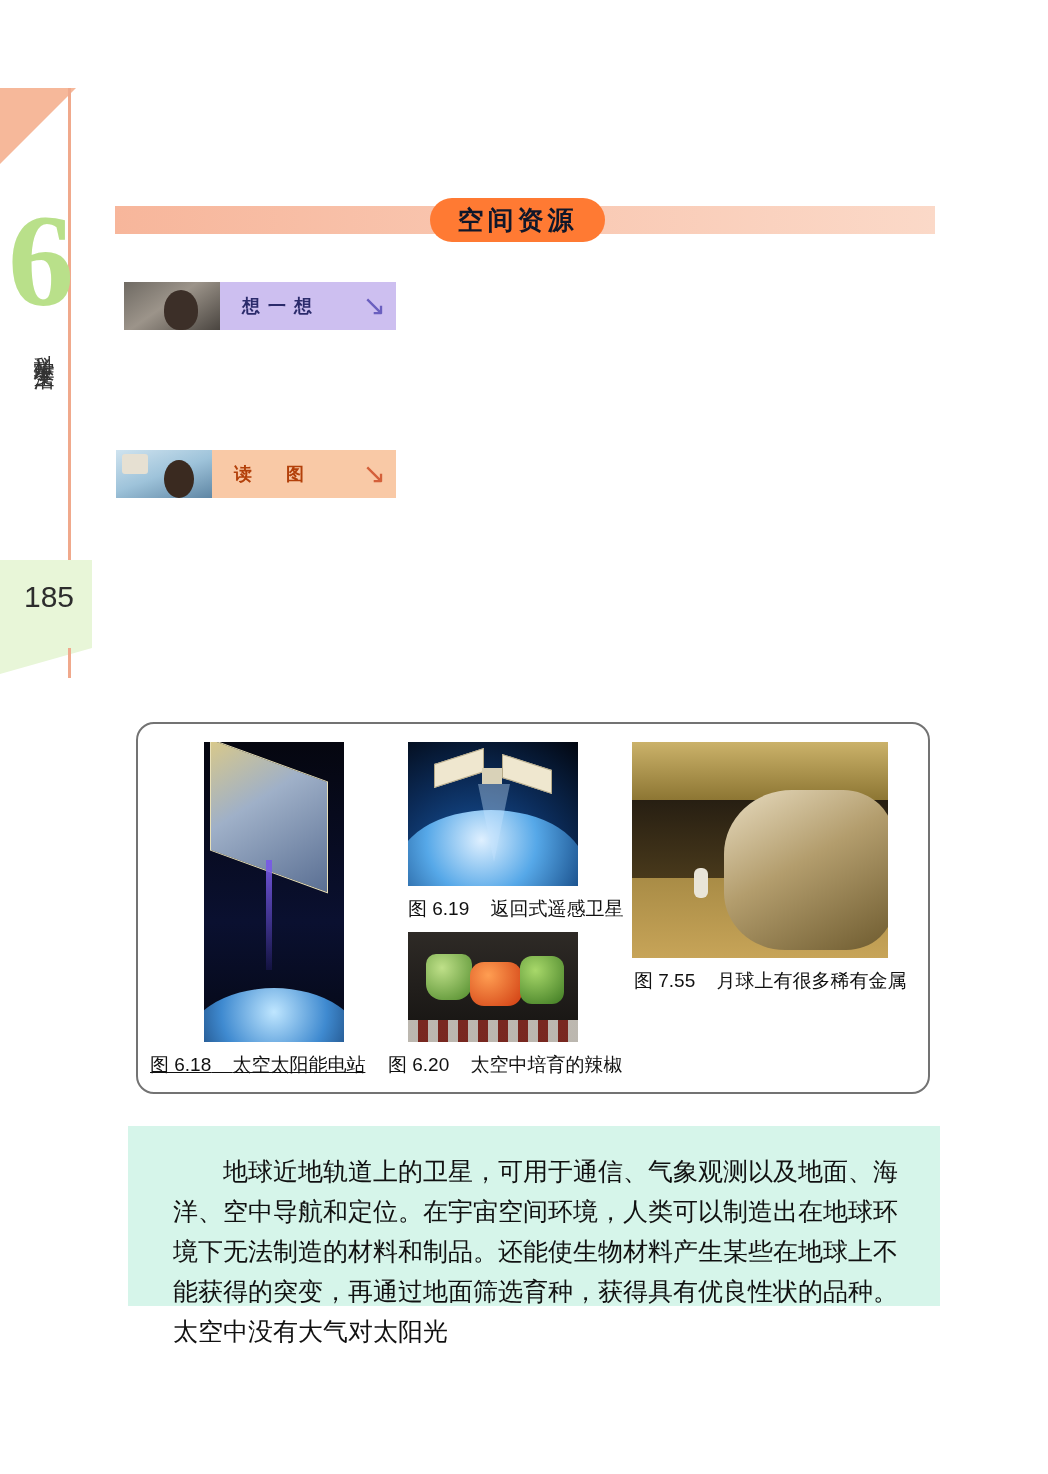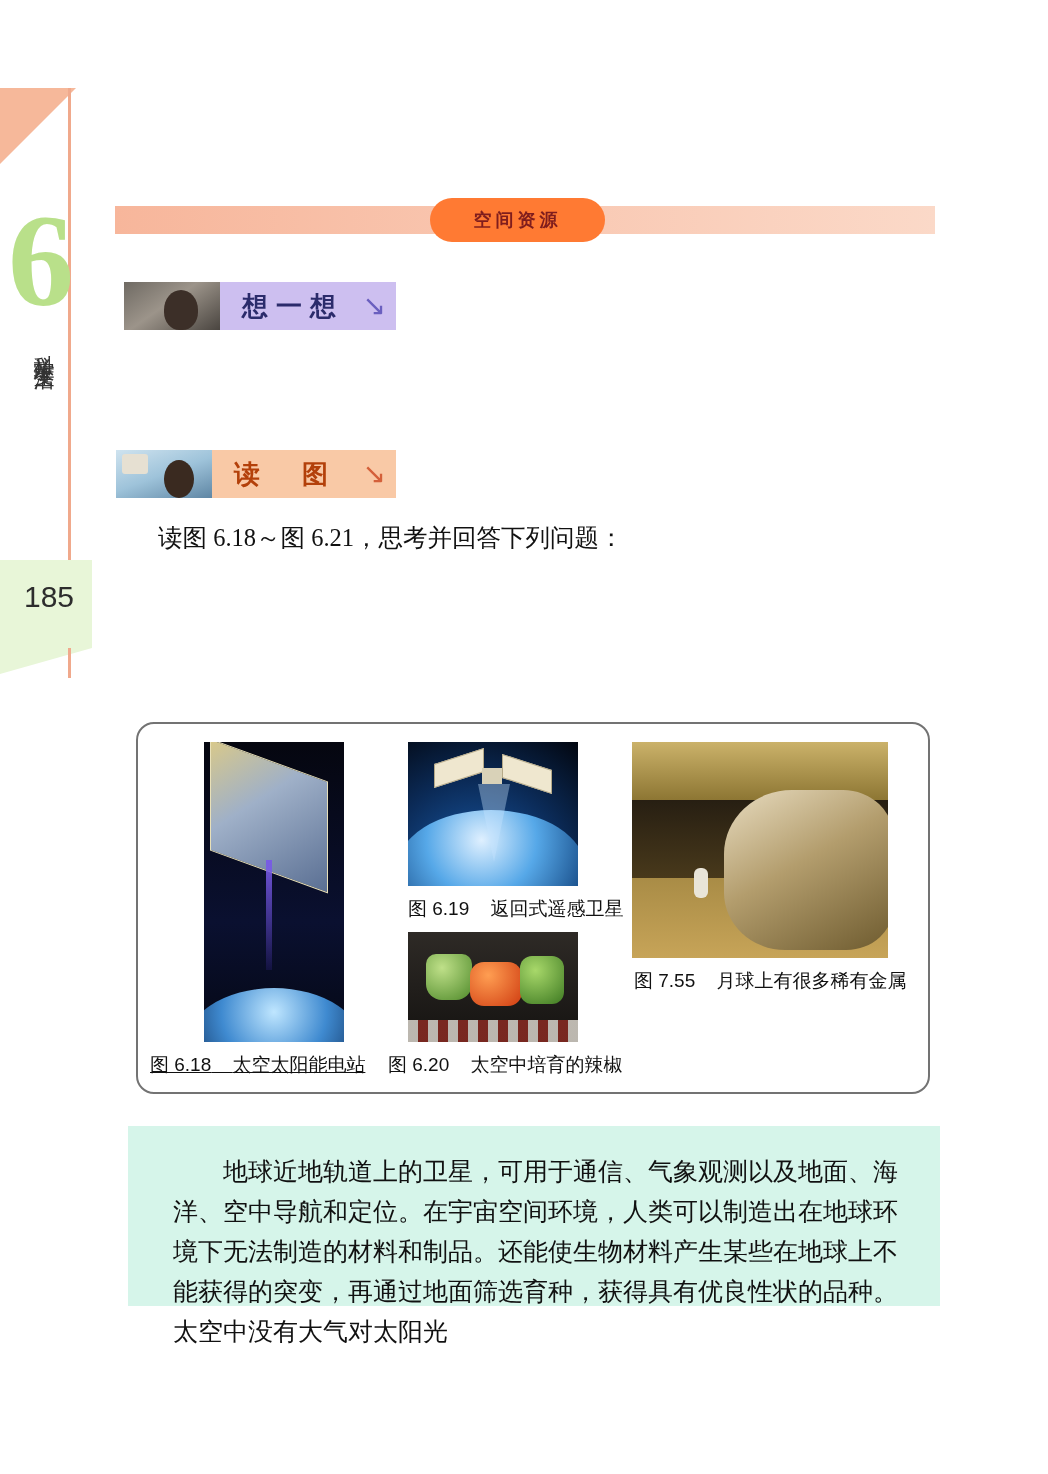--- a/index.html
+++ b/index.html
@@ -56,37 +56,37 @@
   .title-bar{
     position:absolute;left:5px;top:206px;width:820px;height:28px;
     background:linear-gradient(to right,#f7b69b,#fbd9c8);
   }
   .title-pill{
     position:absolute;left:320px;top:198px;width:175px;height:44px;
     background:#ff7a33;border-radius:22px;
     display:flex;align-items:center;justify-content:center;
   }
   .title-pill span{
-    color:#7f1d1d;font-size:18px;font-weight:bold;letter-spacing:4px;
+    color:#0f172a;font-size:26px;font-weight:bold;letter-spacing:4px;
     font-family:"Liberation Sans", sans-serif;
   }
 
   
   .act{
     position:absolute;height:48px;display:flex;align-items:stretch;
   }
   .act .photo{
     width:96px;height:48px;position:relative;overflow:hidden;
   }
   .act .label{
     flex:1;display:flex;align-items:center;justify-content:space-between;
     padding:0 10px 0 22px;
   }
   .act .label .txt{
-    font-size:26px;font-weight:bold;letter-spacing:8px;
+    font-size:18px;font-weight:bold;letter-spacing:8px;
     font-family:"Liberation Sans", sans-serif;
   }
   .arrow{
     font-size:28px;line-height:1;
   }
 
   #act-think{ left:14px; top:282px; width:272px; }
   #act-think .label{ background:#cdbff0; }
   #act-think .label .txt{ color:#2b2b6b; }
   #act-think .arrow{ color:#6a5fbf; }
@@ -269,21 +269,20 @@
 
 
   <div class="act" id="act-read">
     <div class="photo ph-read"></div>
     <div class="label">
       <span class="txt">读　图</span>
       <span class="arrow">↘</span>
     </div>
   </div>
 
-  <div class="para" id="read-intro">读图 6.18～图 6.21，思考并回答下列问题：</div>
 
 
   <div class="fig-panel">
 
     <div class="img" id="fig618">
       <div class="panel"></div>
       <div class="beam"></div>
       <div class="earth"></div>
     </div>
 

